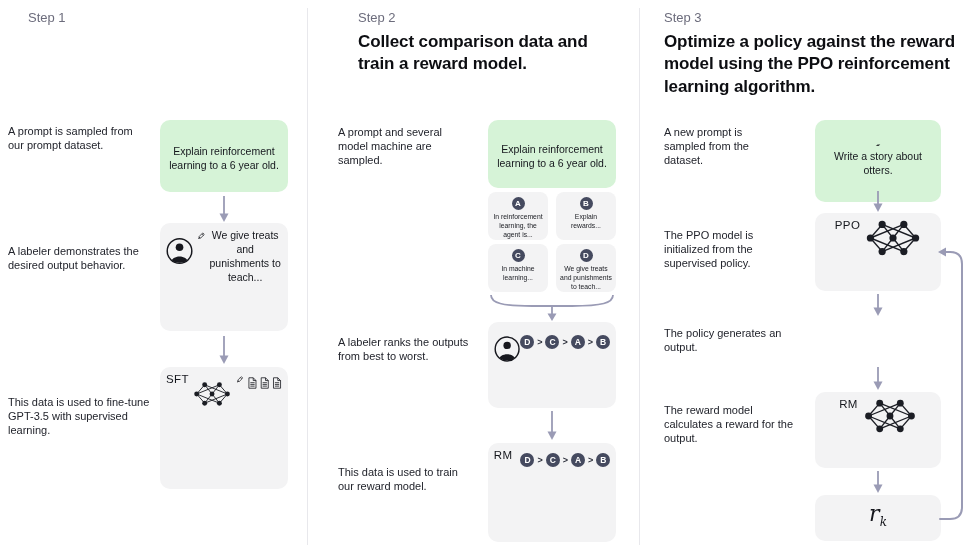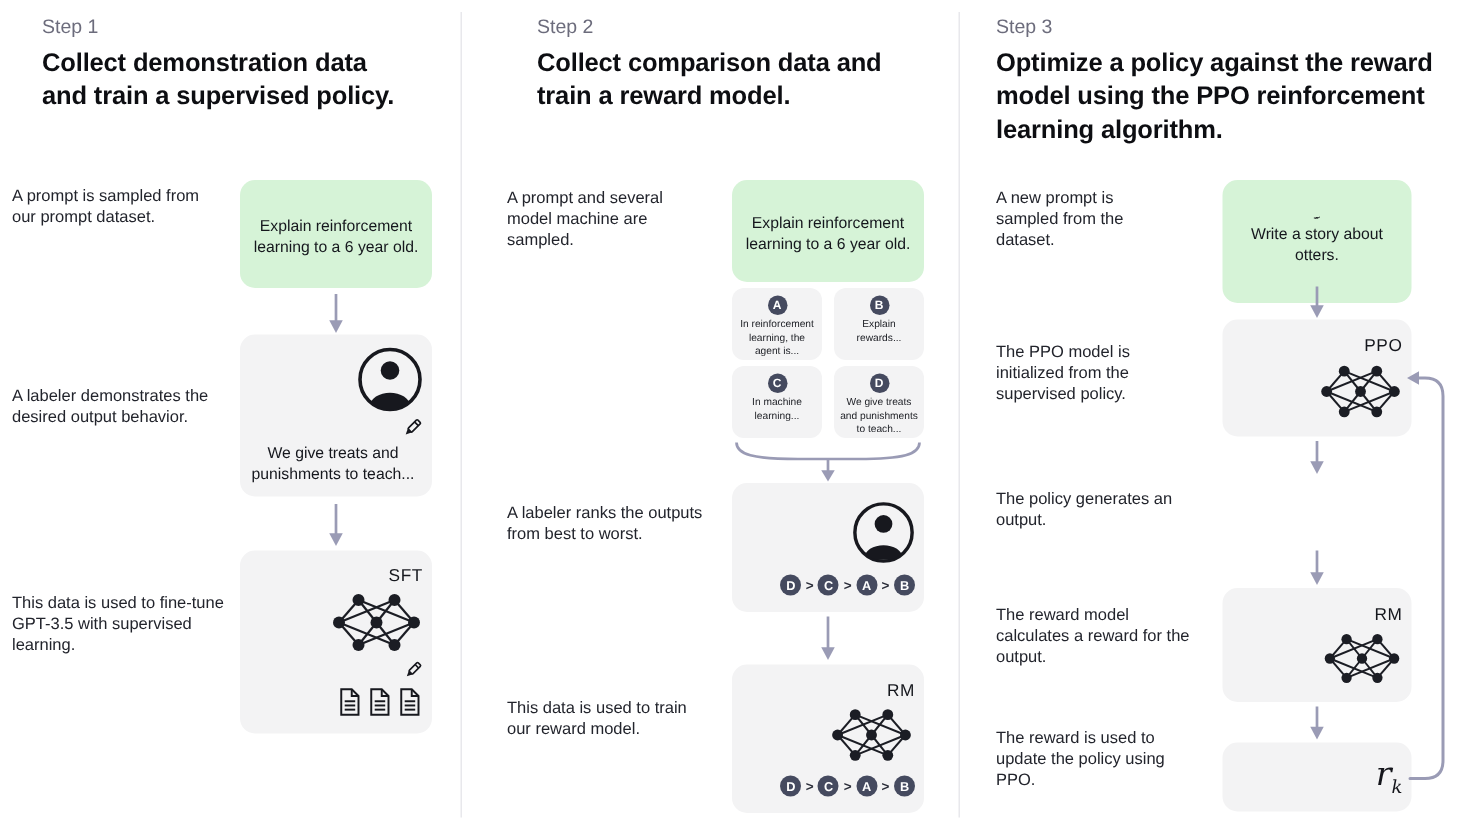--- a/index.html
+++ b/index.html
@@ -5,22 +5,22 @@
   html,body{margin:0;padding:0;background:#fff;}
   .canvas{position:relative;width:977px;height:553px;background:#fff;overflow:hidden;
           font-family:"Liberation Sans",sans-serif;color:#202123;}
   *{box-sizing:border-box;}
   .divider{position:absolute;top:8px;width:1px;height:537px;background:#e8e8ec;}
   .step-label{position:absolute;font-size:13px;color:#6c6c7c;}
   .title{position:absolute;font-size:17px;font-weight:bold;color:#0d0e12;line-height:1.32;letter-spacing:-0.1px;}
   .ann{position:absolute;font-size:11px;color:#22242c;line-height:1.27;}
   .gbox{position:absolute;background:var(--green);border-radius:10px;display:flex;flex-direction:column;
         align-items:center;justify-content:center;gap:5px;padding:24px;}
-  .box{position:absolute;background:var(--box);border-radius:10px;display:flex;flex-direction:column;
-       align-items:flex-end;justify-content:center;padding:6px;}
+  .box{position:absolute;background:var(--box);border-radius:10px;display:flex;flex-direction:row;
+       align-items:flex-start;justify-content:center;padding:6px;}
   .cap{font-size:10.5px;line-height:1.32;text-align:center;color:#15171d;}
   .blabel{font-size:11.5px;color:#15171d;letter-spacing:0.4px;}
   .mini{position:absolute;background:var(--box);border-radius:8px;display:flex;flex-direction:column;
         align-items:center;padding-top:5px;gap:3px;}
   .tiny{font-size:6.8px;line-height:1.3;text-align:center;color:#1a1c22;padding:0 3px;}
   .badge{border-radius:50%;background:var(--badge);color:#fff;display:flex;align-items:center;
          justify-content:center;font-weight:bold;flex:none;}
   .badge.md{width:14px;height:14px;font-size:8.5px;}
   .badge.sm{width:13px;height:13px;font-size:8px;}
   .rankrow{display:flex;align-items:center;gap:3px;margin-top:7px;}
@@ -44,24 +44,23 @@
 </style>
 </head>
 <body>
 
 <div class="canvas">
 
   <div class="divider" style="left:307px"></div>
   <div class="divider" style="left:639px"></div>
 
   <div class="step-label" style="left:28px;top:10px">Step 1</div>
-  <div class="title" style="left:28px;top:31px;width:245px">Collect demonstration data and train a supervised policy.</div>
 
   <div class="ann" style="left:8px;top:125px;width:126px">A prompt is sampled from our prompt dataset.</div>
-  <div class="ann" style="left:8px;top:258px;width:136px">A labeler demonstrates the desired output behavior.</div>
+  <div class="ann" style="left:8px;top:245px;width:136px">A labeler demonstrates the desired output behavior.</div>
   <div class="ann" style="left:8px;top:396px;width:142px">This data is used to fine-tune GPT-3.5 with supervised learning.</div>
 
   <div class="gbox" style="left:160px;top:120px;width:128px;height:72px">
     <svg width="22" height="22" viewBox="0 0 24 24">
       <circle cx="12" cy="12" r="8.4" class="icon-ink" stroke-width="2.6" stroke-dasharray="7.6 5.2" transform="rotate(28 12 12)"></circle>
       <polygon class="ink-fill" points="19,2.8 23.2,6.6 17.4,7.6"></polygon>
       <polygon class="ink-fill" points="5,21.2 0.8,17.4 6.6,16.4"></polygon>
     </svg>
     <div class="cap" style="width:118px">Explain reinforcement learning to a 6 year old.</div>
   </div>
@@ -257,21 +256,20 @@
     </div>
   </div>
 
   <div class="step-label" style="left:664px;top:10px">Step 3</div>
   <div class="title" style="left:664px;top:31px;width:292px">Optimize a policy against the reward model using the PPO reinforcement learning algorithm.</div>
 
   <div class="ann" style="left:664px;top:126px;width:104px">A new prompt is sampled from the dataset.</div>
   <div class="ann" style="left:664px;top:229px;width:136px">The PPO model is initialized from the supervised policy.</div>
   <div class="ann" style="left:664px;top:327px;width:142px">The policy generates an output.</div>
   <div class="ann" style="left:664px;top:404px;width:132px">The reward model calculates a reward for the output.</div>
-  <div class="ann" style="left:664px;top:486px;width:126px">The reward is used to update the policy using PPO.</div>
 
   <div class="gbox" style="left:815px;top:120px;width:126px;height:82px;gap:4px">
     <svg width="42" height="20" viewBox="0 0 46 22">
       <path class="ink-fill" d="M3.5 15.5 C1.2 13.2 3 9.8 6.5 10.4 C8.4 10.7 10 12 11.5 11.2 C13.5 7.4 18 5.4 23 5.9 C27.5 6.3 31 8.2 34.5 7.6 C36 4.7 40.5 3.4 42.6 5.5 C44.2 7 43.6 9 41.6 9.4 C39.5 9.8 37.5 9.6 36 10.9 C34.5 13.9 30.5 15.9 26 15.9 L24.5 15.9 L25.6 19.2 L22.5 19.2 L21.4 15.9 L15.5 15.9 L16.6 19.2 L13.5 19.2 L12.5 15.4 C9 16.5 5.5 17.5 3.5 15.5 Z"></path>
       <circle class="ink-fill" cx="40.2" cy="4.6" r="1.3"></circle>
     </svg>
     <div class="cap" style="width:100px">Write a story about otters.</div>
   </div>
 
   <svg class="varrow" style="left:872px;top:191px" width="12" height="21">

